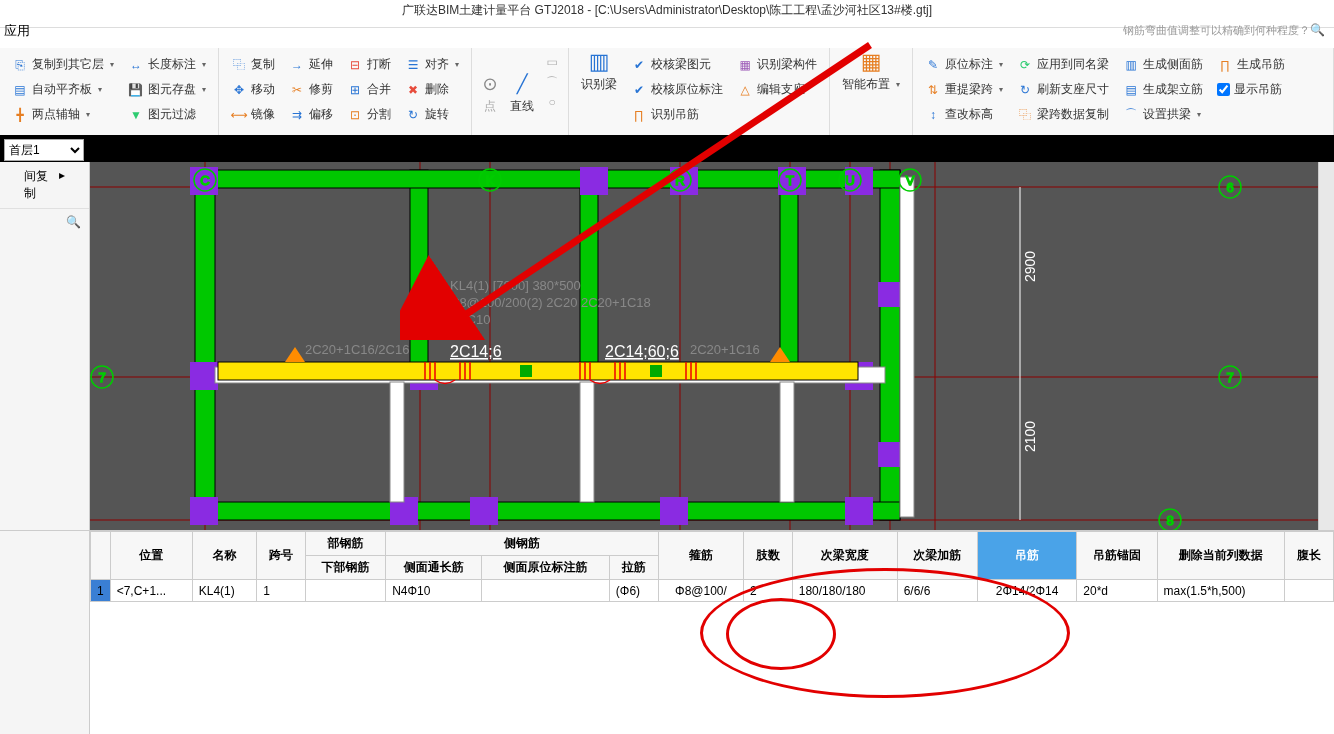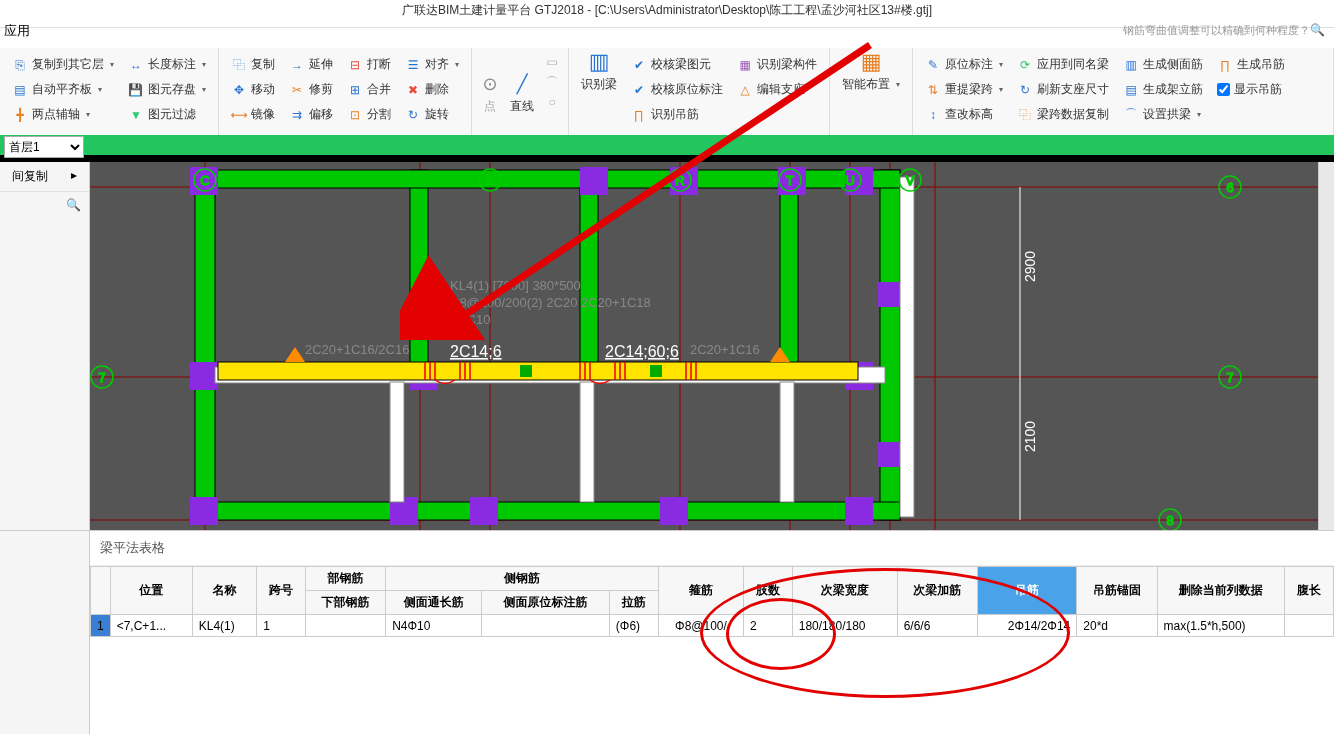--- a/index.html
+++ b/index.html
@@ -20,21 +20,21 @@
 .icon { width: 16px; height: 16px; display: inline-flex; align-items: center; justify-content: center; font-size: 12px; }
 .icon-blue { color: #2874d4; }
 .icon-orange { color: #e67e22; }
 .icon-green { color: #2ecc71; }
 .icon-red { color: #e74c3c; }
 .icon-purple { color: #9b59b6; }
 
 .floor-select { width: 80px; height: 22px; font-size: 12px; border: 1px solid #aaa; margin: 4px 0 0 4px; background: #fff; }
 
 .left-panel { position: absolute; left: 0; top: 162px; width: 90px; height: 368px; background: #f5f5f5; border-right: 1px solid #ccc; }
-.left-panel-item { padding: 6px 12px; font-size: 12px; border-bottom: 1px solid #e0e0e0; cursor: pointer; display: flex; justify-content: space-between; }
+.left-panel-item { padding: 6px 24px; font-size: 12px; border-bottom: 1px solid #e0e0e0; cursor: pointer; display: flex; justify-content: space-between; }
 .search-icon { padding: 6px 8px; text-align: right; color: #666; }
 
 .viewport { position: absolute; left: 90px; top: 162px; right: 0; height: 368px; background: #555; overflow: hidden; }
 .viewport svg { width: 100%; height: 100%; }
 
 .right-scroll { position: absolute; right: 0; top: 162px; width: 16px; height: 368px; background: #e8e8e8; border-left: 1px solid #ccc; }
 
 .bottom-panel { position: absolute; left: 90px; right: 0; top: 530px; bottom: 0; background: #fff; border-top: 1px solid #ccc; }
 .bottom-header { padding: 8px 10px; font-size: 13px; color: #555; border-bottom: 1px solid #eee; }
 .bottom-toolbar { padding: 6px 10px; font-size: 12px; color: #1a6fb8; display: flex; gap: 14px; border-bottom: 1px solid #eee; }
@@ -45,21 +45,21 @@
 .data-table th, .data-table td { border: 1px solid #ccc; padding: 3px 6px; text-align: center; background: #f7f7f7; height: 22px; }
 .data-table td { background: #fff; }
 .data-table .highlight-col { background: #4aa3e8; color: #fff; }
 .row-marker { width: 12px; background: #3a7fd4 !important; }
 
 .arrow-annotation { position: absolute; pointer-events: none; z-index: 100; }
 .circle-annotation { position: absolute; border: 3px solid #e20000; border-radius: 50%; pointer-events: none; z-index: 100; }
 
 .left-tab { position: absolute; left: 0; top: 530px; width: 90px; bottom: 0; background: #f5f5f5; border-right: 1px solid #ccc; border-top: 1px solid #ccc; }
 
-.floor-bar { position: absolute; left: 0; top: 135px; height: 27px; width: 100%; display: flex; align-items: center; border-bottom: 7px solid #000000; background: #22c55e; }
+.floor-bar { position: absolute; left: 0; top: 135px; height: 27px; width: 100%; display: flex; align-items: center; border-bottom: 2px solid #000000; background: #000000; }
 .app-label { position: absolute; left: 4px; top: 22px; font-size: 13px; }
 </style>
 </head>
 <body>
 
 <div class="title-bar">广联达BIM土建计量平台 GTJ2018 - [C:\Users\Administrator\Desktop\陈工工程\孟沙河社区13#楼.gtj]</div>
 <div class="app-label">应用</div>
 <div class="search-hint">
   <span>钢筋弯曲值调整可以精确到何种程度？</span>
   <span class="icon">🔍</span>
@@ -427,21 +427,20 @@
   <text x="515" y="195" fill="#fff" font-size="16" text-decoration="underline">2C14;60;6</text>
   <text x="600" y="192" fill="#888" font-size="13">2C20+1C16</text>
 </svg>
 </div>
 
 <div class="right-scroll"></div>
 
 <div class="left-tab"></div>
 
 <div class="bottom-panel">
-  <div class="bottom-header">梁平法表格</div>
   <table class="data-table">
     <tbody>
         <tr>
       <th rowspan="2" style="width:12px;"></th>
       <th rowspan="2">位置</th>
       <th rowspan="2">名称</th>
       <th rowspan="2">跨号</th>
       <th>部钢筋</th>
       <th colspan="3">侧钢筋</th>
       <th rowspan="2">箍筋</th>
@@ -465,21 +464,21 @@
       <td style="text-align:left;">KL4(1)</td>
       <td style="text-align:left;">1</td>
       <td></td>
       <td style="text-align:left;">N4Φ10</td>
       <td></td>
       <td style="text-align:left;">(Φ6)</td>
       <td style="text-align:center;">Φ8@100/</td>
       <td style="text-align:left;">2</td>
       <td style="text-align:left;">180/180/180</td>
       <td style="text-align:left;">6/6/6</td>
-      <td style="text-align:right;">2Φ14/2Φ14</td>
+      <td style="text-align:center;">2Φ14/2Φ14</td>
       <td style="text-align:left;">20*d</td>
       <td style="text-align:left;">max(1.5*h,500)</td>
       <td></td>
     </tr>
   </tbody>
     </table>
 </div>
 
 <svg class="arrow-annotation" style="left:400px; top:40px; width:500px; height:300px;">
   <defs>

